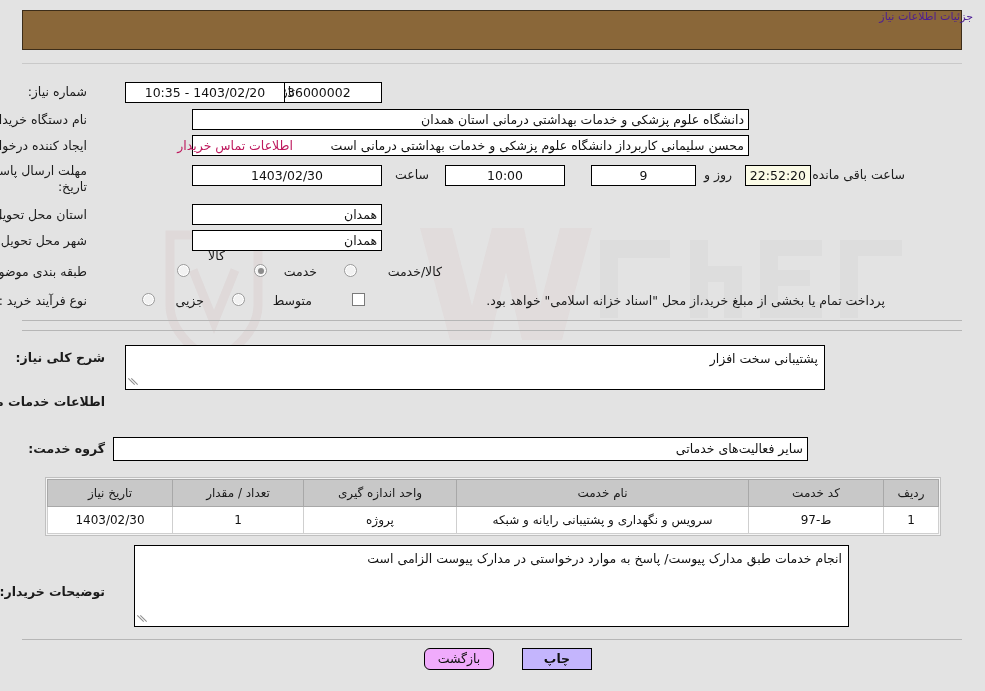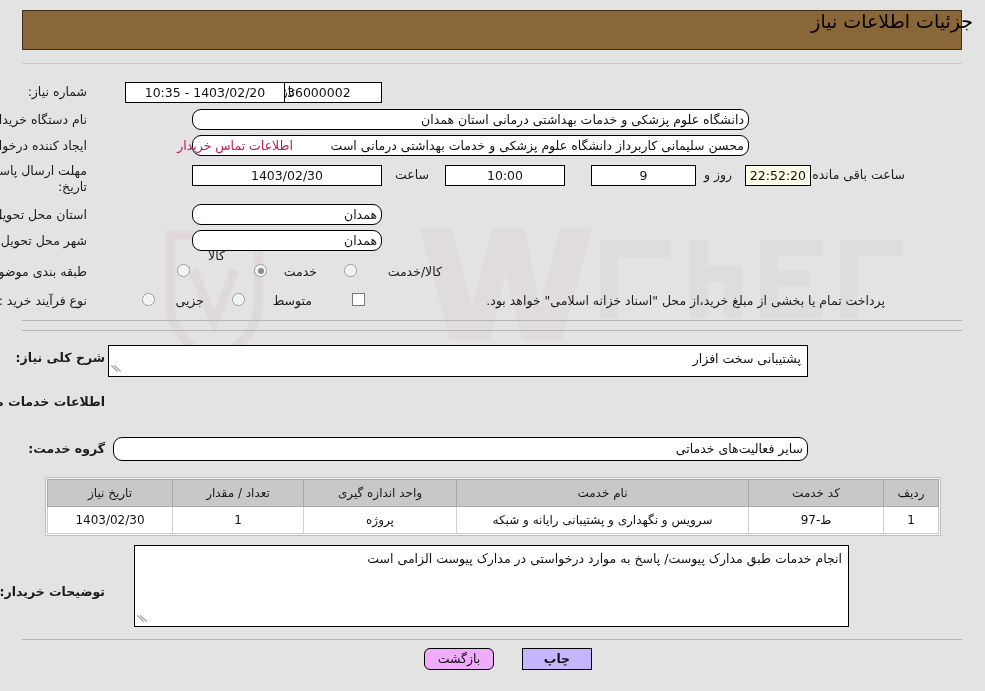--- a/index.html
+++ b/index.html
@@ -32,22 +32,22 @@
     position: absolute;
     left: 22px; top: 10px;
     width: 940px; height: 40px;
     background: #8a6739;
     border: 1px solid #3d2d19;
     box-sizing: border-box;
   }
   .header-title {
     position: absolute;
     right: 12px; top: 10px;
-    color: #000000;
-    font-size: 19px;
+    color: #4c1d95;
+    font-size: 11px;
     letter-spacing: .2px;
   }
 
   
   .panel {
     position: absolute;
     left: 22px;
     width: 940px;
     background: transparent;
     border-top: 1px solid #b6b6b6;
@@ -76,21 +76,21 @@
     font-size: 12.5px;
     color: #111;
     line-height: 19px;
     height: 21px;
     padding: 0 4px;
     text-align: center;
     white-space: nowrap;
     overflow: hidden;
     font-family: "DejaVu Sans", "Liberation Sans", sans-serif;
   }
-  .inp.rtl-txt { text-align: right; border-radius: 9px; }
+  .inp.rtl-txt { text-align: right; }
   .inp.cream { background: #fbfbe6; }
 
   
   .link {
     position: absolute;
     font-size: 12.5px;
     color: #be185d;
     white-space: nowrap;
     cursor: pointer;
     line-height: 18px;
@@ -277,21 +277,21 @@
   <span class="radio" style="right:830px; top:293px;"></span>
   <div class="lbl" style="right:781px; top:292px;">جزیی</div>
   <span class="radio" style="right:740px; top:293px;"></span>
   <div class="lbl" style="right:673px; top:292px;">متوسط</div>
   <span class="chk" style="right:620px; top:293px;"></span>
   <div class="lbl" style="right:100px; top:292px;">پرداخت تمام یا بخشی از مبلغ خرید،از محل "اسناد خزانه اسلامی" خواهد بود.</div>
 
   <div class="panel" id="panel-mid"></div>
 
   <div class="lbl bold" style="right:880px; top:349px;">شرح کلی نیاز:</div>
-  <div class="ta" style="right:177px; top:345px; width:700px; height:32px;">
+  <div class="ta" style="right:160px; top:345px; width:700px; height:45px;">
     <span>پشتیبانی سخت افزار</span>
     <span class="grip"></span>
   </div>
 
   <div class="lbl bold" style="right:880px; top:393px;">اطلاعات خدمات مورد نیاز</div>
 
   <div class="lbl bold" style="right:880px; top:440px;">گروه خدمت:</div>
   <div class="inp rtl-txt" style="right:177px; top:437px; width:695px; height:24px; line-height:22px;">سایر فعالیت‌های خدماتی</div>
 
   <div class="tbl-wrap">

